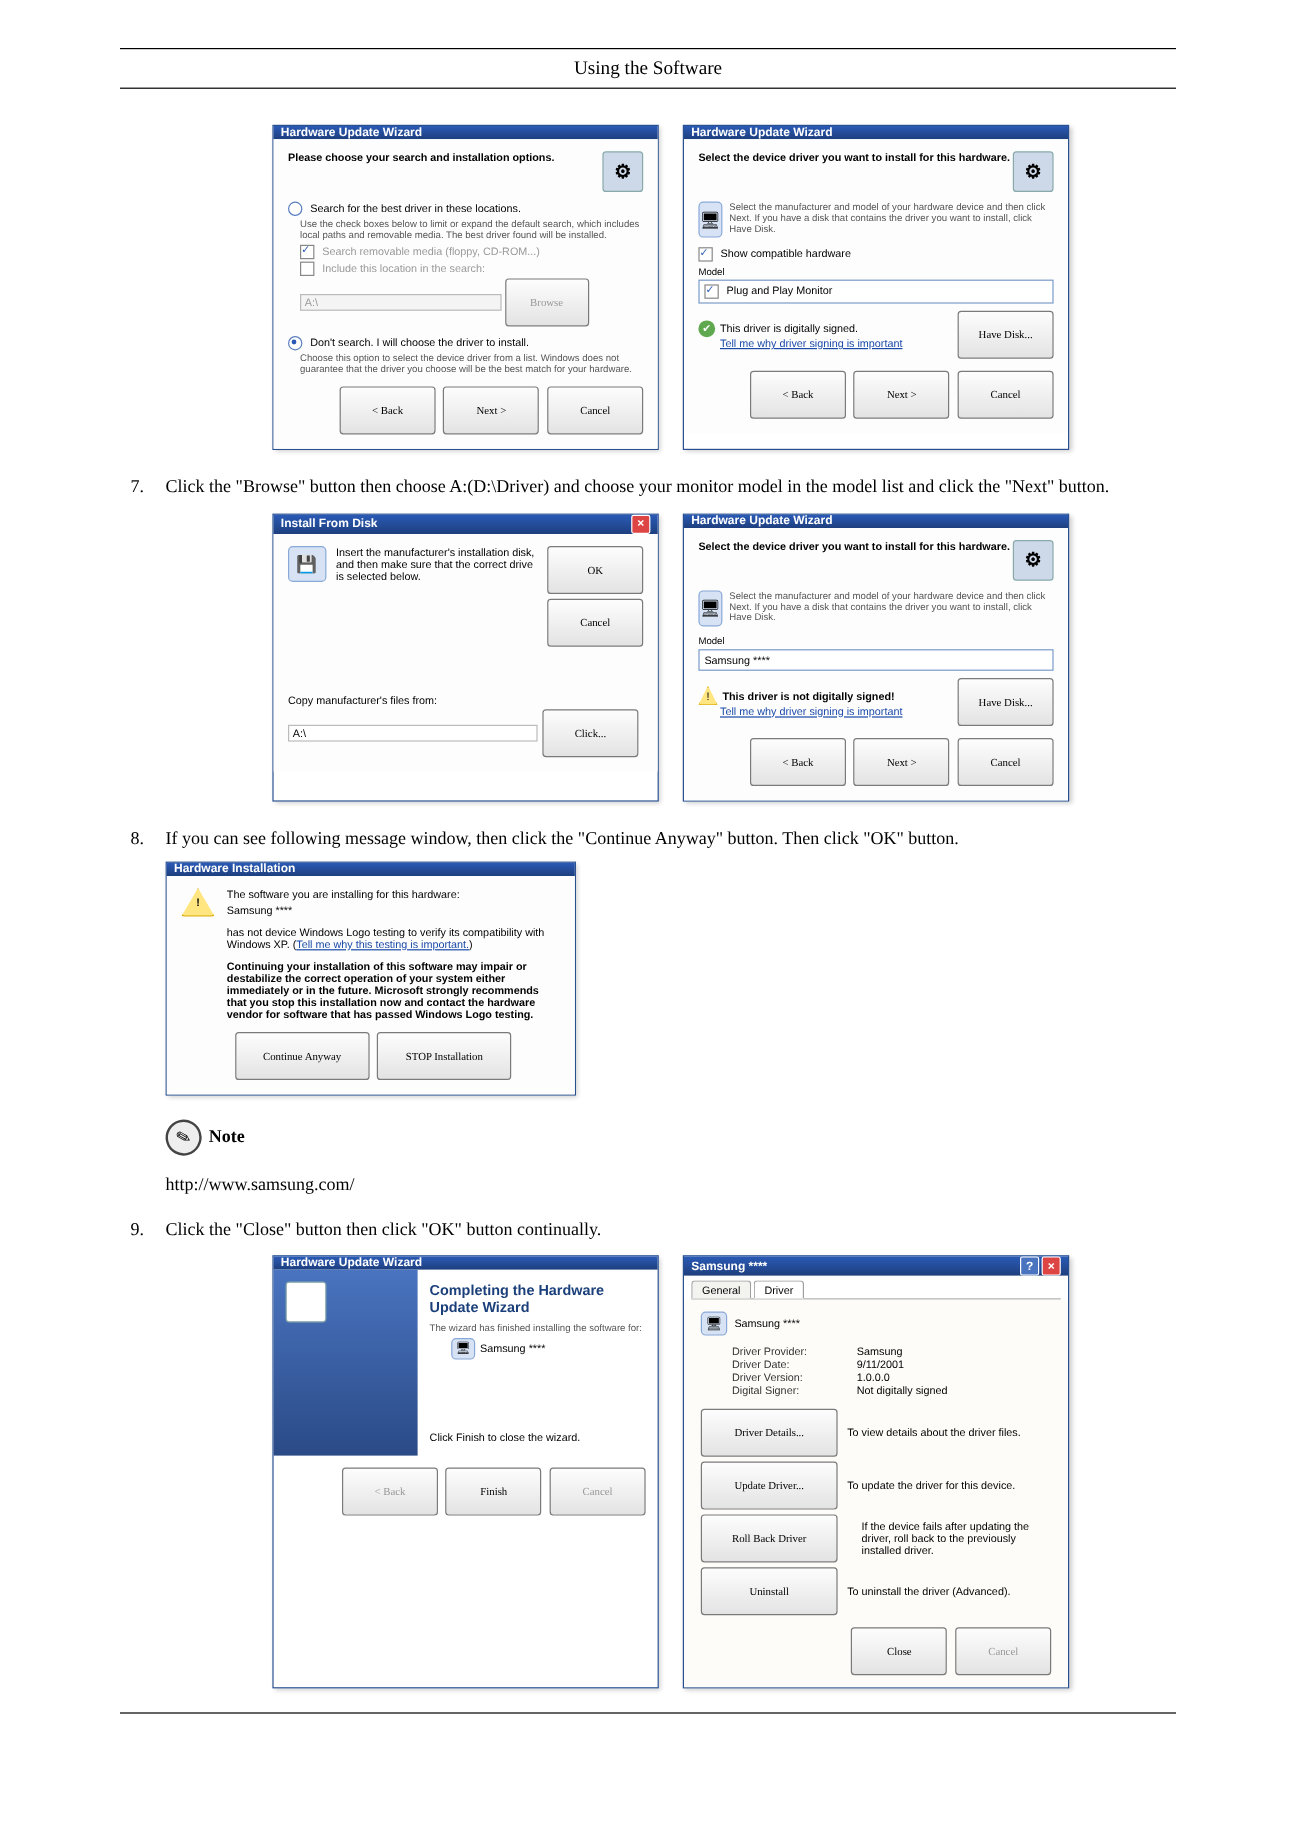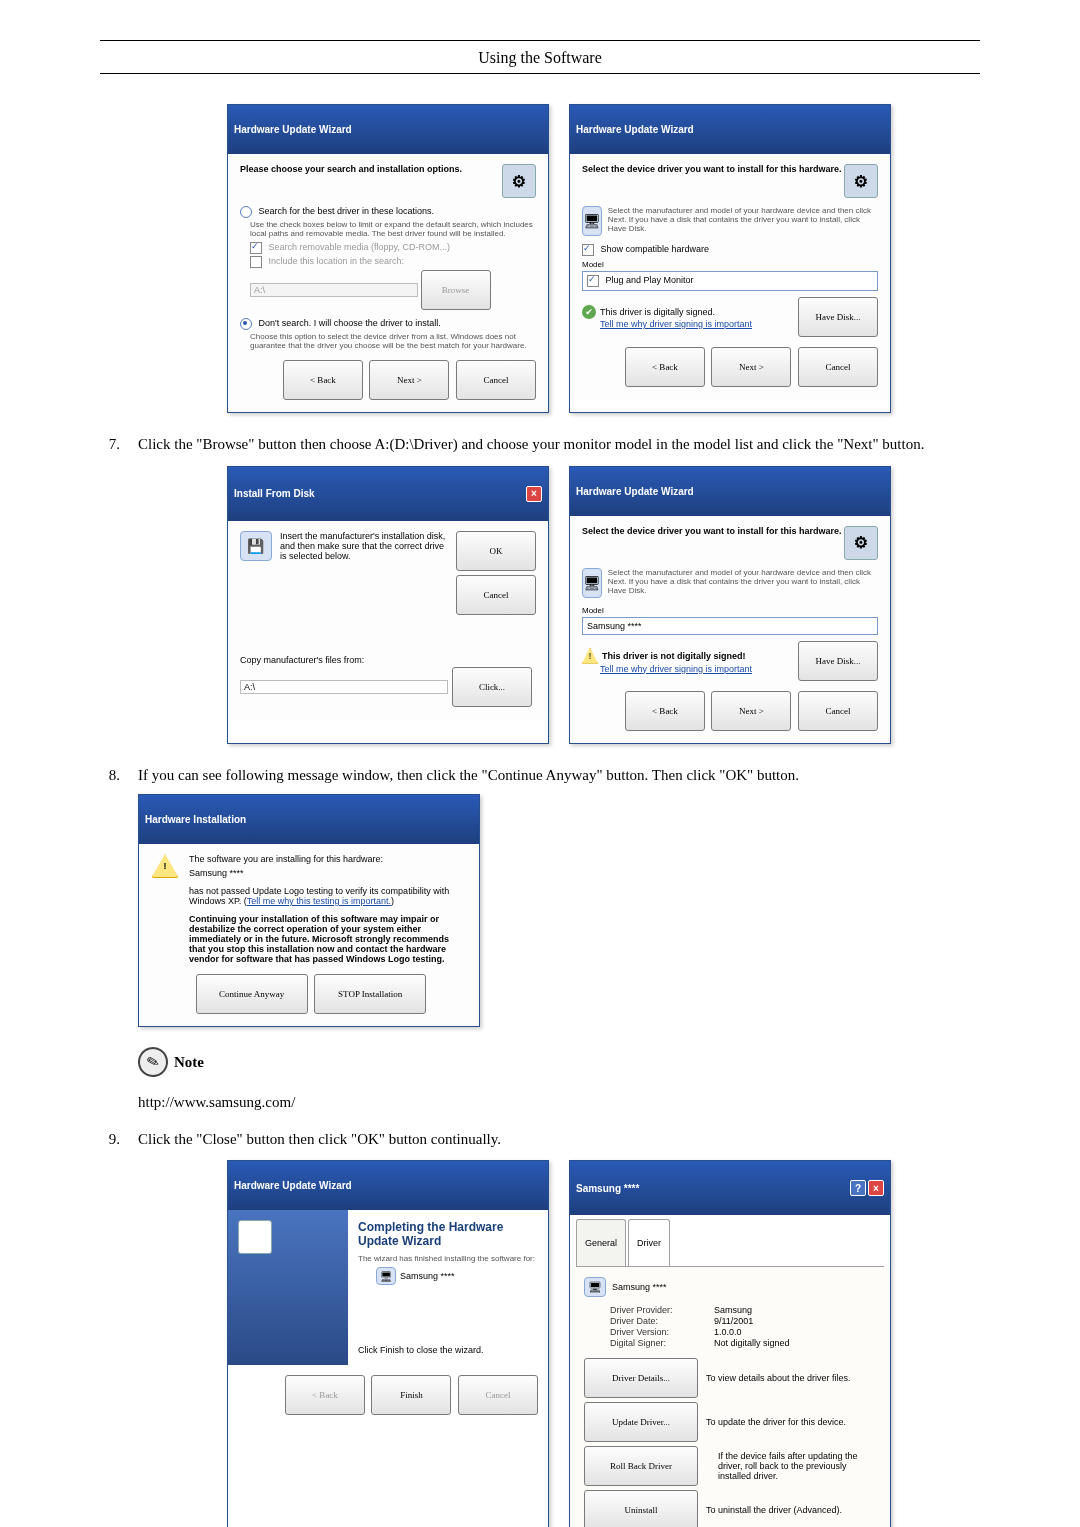--- a/index.html
+++ b/index.html
@@ -5,21 +5,21 @@
 body{margin:0;font-family:"Times New Roman",serif;font-size:15px;color:#000;background:#fff}
 .page{width:1080px;margin:0 auto;padding:40px 100px 60px;box-sizing:border-box}
 .hr-top{border:none;border-top:1px solid #000;margin:0 0 8px}
 .hr-bottom{border:none;border-top:1px solid #000;margin:20px 0 0}
 .header-title{text-align:center;font-size:16px;margin-bottom:6px}
 .hr-under{border:none;border-top:1px solid #000;margin:0 0 30px}
 .dialog-row{display:flex;gap:20px;justify-content:center;margin:10px 0 20px}
 .dialog{background:#fff;border:1px solid #294f8f;font-family:Tahoma,Arial,sans-serif;font-size:9px;color:#000;box-shadow:2px 2px 4px rgba(0,0,0,.2)}
 .dialog.w1{width:320px}
 .dialog.w2{width:320px}
-.titlebar{background:linear-gradient(#2a5ab6,#1e3f7e);color:#fff;font-weight:bold;padding:19px 6px;font-size:10px;display:flex;justify-content:space-between;align-items:center}
+.titlebar{background:linear-gradient(#2a5ab6,#1e3f7e);color:#fff;font-weight:bold;padding:0 6px;font-size:10px;display:flex;justify-content:space-between;align-items:center}
 .close-x{background:#d44;color:#fff;width:14px;height:14px;display:inline-flex;align-items:center;justify-content:center;font-size:10px;border:1px solid #fff;border-radius:2px}
 .dlg-body{padding:10px 12px 12px;background:#fdfdfd}
 .dlg-head{font-weight:bold;font-size:9px;margin-bottom:8px;display:flex;justify-content:space-between;align-items:flex-start}
 .wiz-icon{width:32px;height:32px;background:#cdd9e8;border:1px solid #8aa;border-radius:3px;display:inline-flex;align-items:center;justify-content:center;font-size:16px}
 .btn{background:linear-gradient(#fdfdfd,#e3e3e3);border:1px solid #7a7a7a;border-radius:3px;padding:14px 10px;font-size:9px;font-family:Liberation Serif, serif;min-width:58px;text-align:center;display:inline-block}
 .btn-row{text-align:right;margin-top:10px}
 .btn-row .btn{margin-left:4px}
 .para{margin:14px 0 8px;line-height:1.5}
 .step-row{display:flex;gap:18px;align-items:flex-start}
 .step-num{width:20px;font-size:15px;text-align:right;flex-shrink:0}
@@ -34,21 +34,21 @@
 .chk.sel::after{content:"✓";position:absolute;font-size:9px;line-height:9px;left:0;top:-1px;color:#2a5ab6}
 .field{border:1px solid #bbb;background:#f4f4f4;padding:1px 3px;font-size:9px;display:inline-block;width:160px;color:#999}
 .listbox{border:1px solid #7a9ac9;background:#fff;padding:3px 4px;font-size:9px;margin:2px 0 6px}
 .link{color:#1a4aa8;text-decoration:underline}
 .small-gray{color:#555;font-size:8px}
 .side-panel{width:120px;background:linear-gradient(#4a74c0,#2a4a86);color:#fff}
 .finish-row{display:flex}
 .finish-text{flex:1;padding:10px}
 .finish-title{color:#1a3f7a;font-size:12px;font-weight:bold;margin-bottom:6px}
 .tabs{display:flex;border-bottom:1px solid #a0a0a0;margin:4px 6px 0}
-.tab{border:1px solid #a0a0a0;border-bottom:none;background:#f3f3f0;padding:18px 8px;font-size:9px;margin-right:2px;border-radius:3px 3px 0 0}
+.tab{border:1px solid #a0a0a0;border-bottom:none;background:#f3f3f0;padding:2px 8px;font-size:9px;margin-right:2px;border-radius:3px 3px 0 0}
 .tab.active{background:#fff}
 .prop-body{padding:10px 14px;background:#fdfcf9}
 .prop-line{display:flex;font-size:9px;margin:1px 0}
 .prop-line .k{width:104px;color:#333}
 .btn-wide{min-width:92px}
 .warn-icon{width:26px;height:22px;background:#ffe680;border:1px solid #d6a700;display:inline-flex;align-items:center;justify-content:center;font-weight:bold;color:#000;border-radius:3px;clip-path:polygon(50% 0,100% 100%,0 100%)}
 .disk-icon{width:30px;height:28px;background:#d7e3f4;border:1px solid #88a8d8;border-radius:4px;display:inline-flex;align-items:center;justify-content:center;font-size:14px}
 .info-icon{width:14px;height:14px;background:#5fa84f;color:#fff;border-radius:50%;display:inline-flex;align-items:center;justify-content:center;font-size:9px;margin-right:4px}
 .warn-small{width:14px;height:14px;background:#ffe680;border:1px solid #d6a700;display:inline-flex;align-items:center;justify-content:center;font-size:9px;margin-right:4px;clip-path:polygon(50% 0,100% 100%,0 100%)}
 .inset{margin-left:10px;margin-top:2px}
@@ -212,21 +212,21 @@
       <div class="titlebar">
         <span>Hardware Installation</span>
       </div>
       <div class="dlg-body">
         <div style="display:flex;gap:10px;align-items:flex-start">
           <span class="warn-icon">!</span>
           <div style="flex:1">
             <div>The software you are installing for this hardware:</div>
             <div style="margin:4px 0 8px">Samsung ****</div>
             <div>
-              <span>has not passed Update Logo testing to verify its compatibility with Windows XP. (</span><span class="link">Tell me why this testing is important.</span><span>)</span>
+              <span>has not device Windows Logo testing to verify its compatibility with Windows XP. (</span><span class="link">Tell me why this testing is important.</span><span>)</span>
             </div>
             <div style="font-weight:bold;margin-top:8px">Continuing your installation of this software may impair or destabilize the correct operation of your system either immediately or in the future. Microsoft strongly recommends that you stop this installation now and contact the hardware vendor for software that has passed Windows Logo testing.</div>
           </div>
         </div>
         <div class="btn-row" style="text-align:center">
           <span class="btn" style="min-width:90px">Continue Anyway</span>
           <span class="btn" style="min-width:90px">STOP Installation</span>
         </div>
       </div>
     </div>

